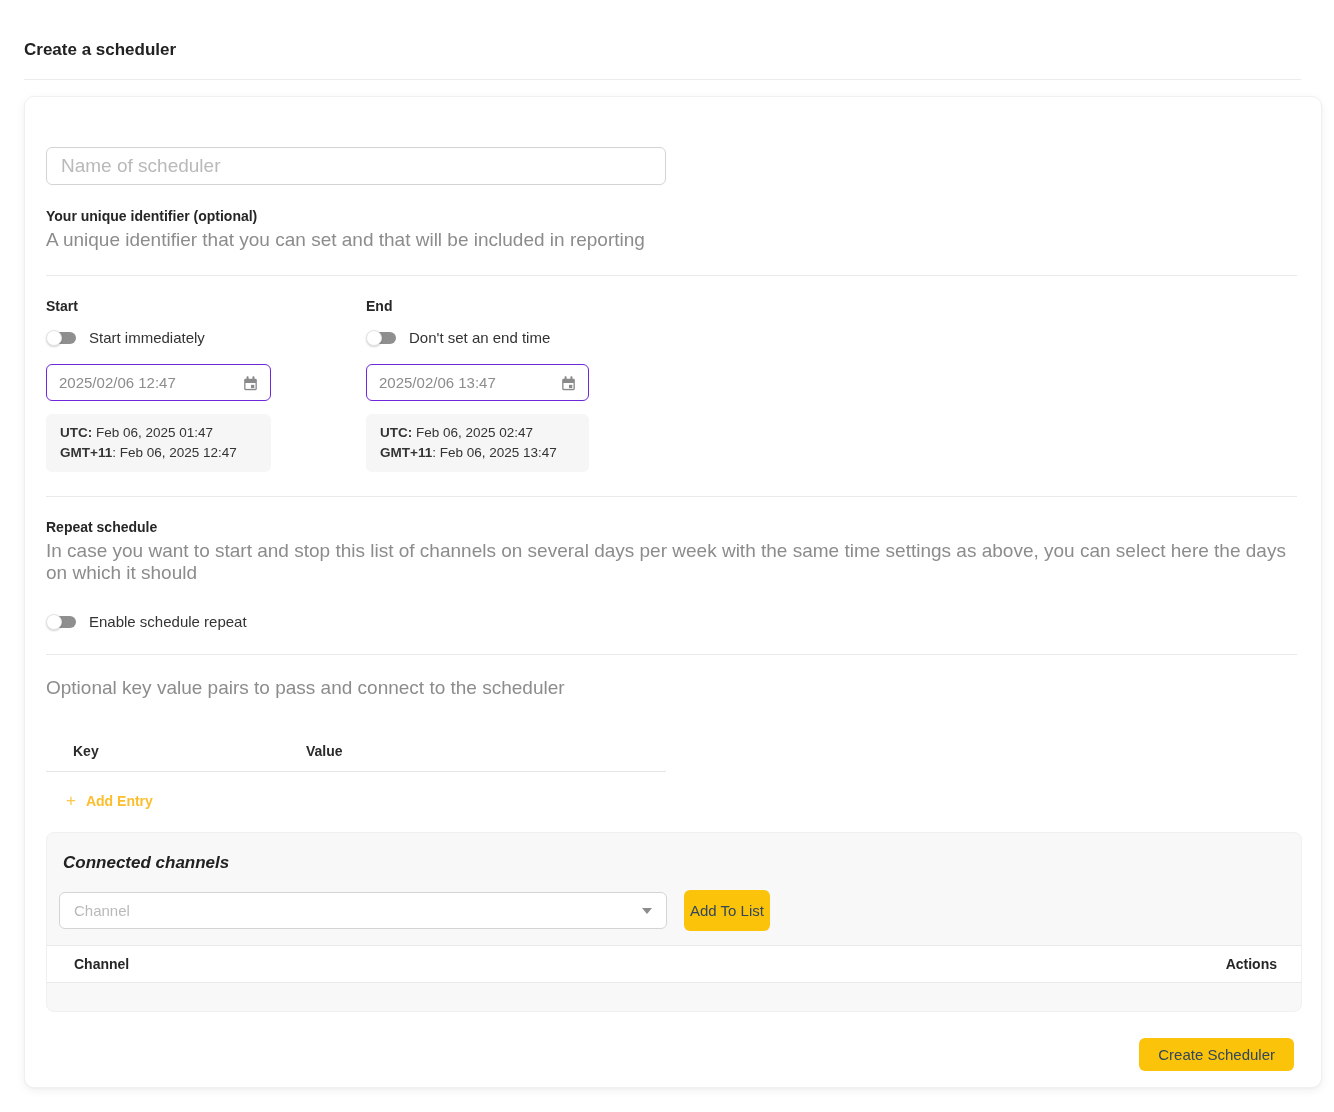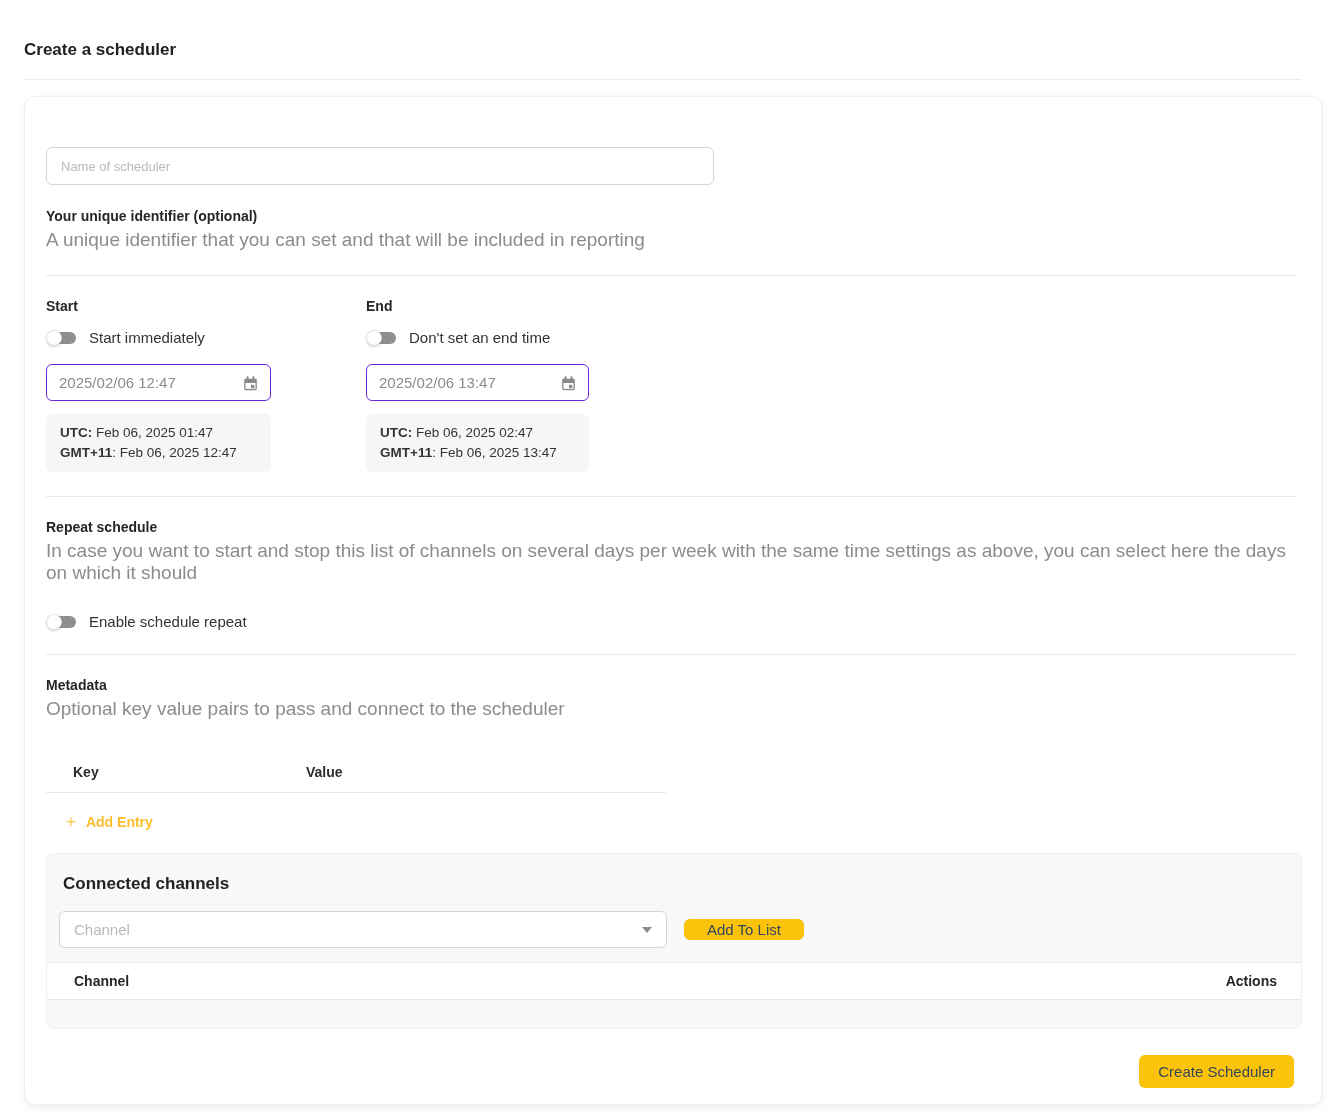--- a/index.html
+++ b/index.html
@@ -12,22 +12,22 @@
 
   .card { margin-top:16px; width:1298px; background:#fff; border:1px solid #f0f0f0;
     border-radius:10px; box-shadow:0 1px 2px rgba(0,0,0,.03), 0 3px 10px rgba(0,0,0,.06);
     padding:28px 24px 16px 21px; }
 
   .section-heading { font-size:17px; font-weight:700; color:#222; }
 
   .field-label { font-size:14px; font-weight:700; color:#262626; }
   .hint { font-size:19px; color:#8c8c8c; margin-top:5px; }
 
-  .text-input { display:block; width:668px; height:38px; border:1px solid #d4d4d4;
-    border-radius:6px; padding:0 14px; font-size:13px; color:#444; outline:none;
+  .text-input { display:block; width:620px; height:38px; border:1px solid #d4d4d4;
+    border-radius:6px; padding:0 14px; font-size:19px; color:#444; outline:none;
     font-family:"Liberation Sans","DejaVu Sans",sans-serif; background:#fff; }
   .text-input::placeholder { color:#b9b9b9; }
 
   .divider { border:none; border-top:1px solid #e9e9e9; margin:24px 0 0 0; }
 
   
   .schedule-row { display:flex; margin-top:22px; }
   .schedule-col { width:320px; }
   .toggle-row { display:flex; align-items:center; gap:13px; margin-top:15px; }
   .toggle { position:relative; width:30px; height:16px; flex:0 0 auto; cursor:pointer; }
@@ -54,31 +54,31 @@
   .meta-col-value { font-size:14px; font-weight:700; }
   .meta-divider { border:none; border-top:1px solid #e5e5e5; width:620px; margin:12px 0 0 0; }
   .add-entry { display:inline-flex; align-items:center; gap:10px; margin:20px 0 0 20px;
     color:#fcbe2d; font-size:14px; font-weight:700; cursor:pointer; background:none; border:none;
     font-family:"Liberation Sans","DejaVu Sans",sans-serif; }
   .add-entry .plus { font-size:17px; font-weight:400; color:#fcc74a; line-height:1; }
 
   
   .channels-box { margin-top:22px; width:1256px; background:#f8f8f8; border:1px solid #f0f0f0;
     border-radius:8px; padding:20px 0 0 0; }
-  .channels-box .section-heading { padding-left:16px; }
+  .channels-box .section-heading { padding-left:16px;font-style:italic; }
   .channels-controls { display:flex; align-items:center; gap:17px; padding-left:12px; margin-top:17px; }
   .channel-select { position:relative; width:608px; height:37px; background:#fff;
     border:1px solid #d4d4d4; border-radius:6px; display:flex; align-items:center;
     padding:0 14px; cursor:pointer; }
   .channel-select .sel-placeholder { font-size:15px; color:#b9b9b9; }
   .channel-select .caret { position:absolute; right:14px; top:50%; transform:translateY(-50%);
     width:0; height:0; border-left:5px solid transparent; border-right:5px solid transparent;
     border-top:6px solid #8c8c8c; }
   .btn-yellow { background:#fcc30b; color:#33475b; border:none; border-radius:6px;
-    font-size:15px; font-weight:400; cursor:pointer; height:21px; padding:0 23px;
+    font-size:15px; font-weight:400; cursor:pointer; height:41px; padding:0 6px;
     font-family:"Liberation Sans","DejaVu Sans",sans-serif; }
   .channels-table-header { margin-top:14px; height:38px; background:#fff;
     border-top:1px solid #e8e8e8; border-bottom:1px solid #e8e8e8;
     display:flex; align-items:center; justify-content:space-between;
     padding:0 24px 0 27px; }
   .channels-table-header .col { font-size:14px; font-weight:700; color:#262626; }
   .channels-box .box-bottom-space { height:28px; }
 
   .card-footer { display:flex; justify-content:flex-end; margin-top:26px; padding-right:3px; }
   .btn-create { height:33px; padding:0 19px; font-size:15px; font-weight:400; }
@@ -173,21 +173,20 @@
           <div class="track"></div>
           <div class="knob"></div>
         </div>
         <span class="toggle-label">Enable schedule repeat</span>
       </div>
     </div>
 
     <hr class="divider">
 
     <div style="margin-top:22px;">
-      <div class="field-label">Metadata</div>
       <div class="hint">Optional key value pairs to pass and connect to the scheduler</div>
 
       <div class="meta-header">
         <div class="meta-col-key">Key</div>
         <div class="meta-col-value">Value</div>
       </div>
       <hr class="meta-divider">
 
       <button class="add-entry">
         <span class="plus">+</span>

